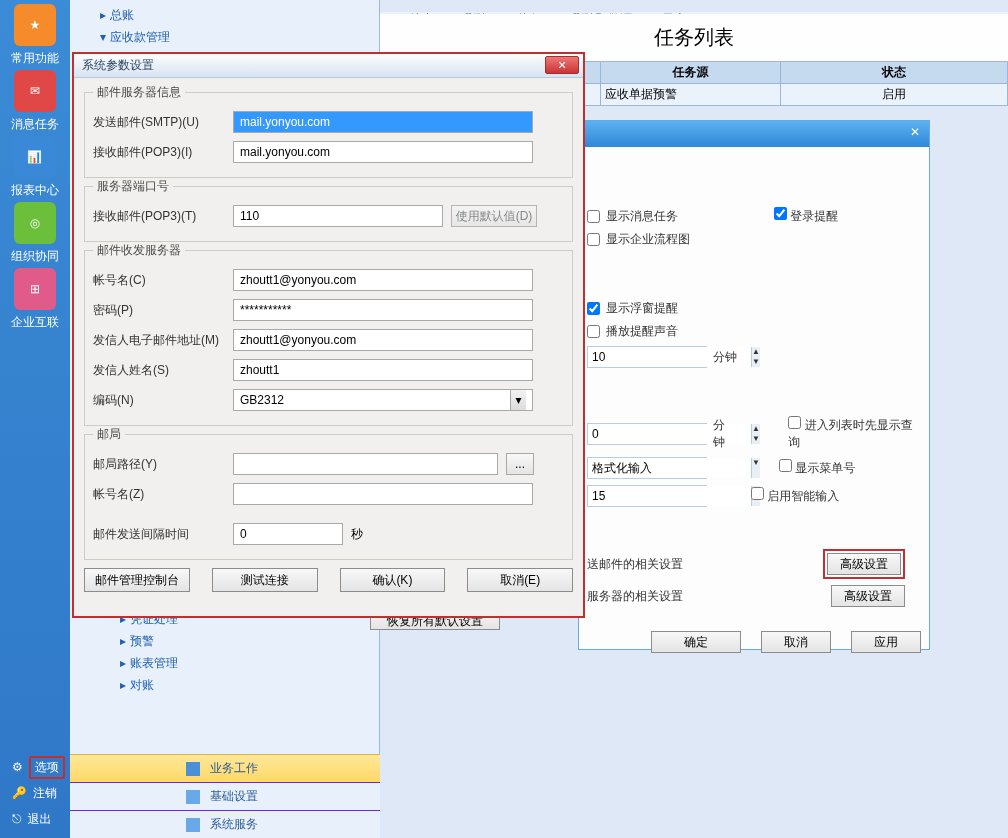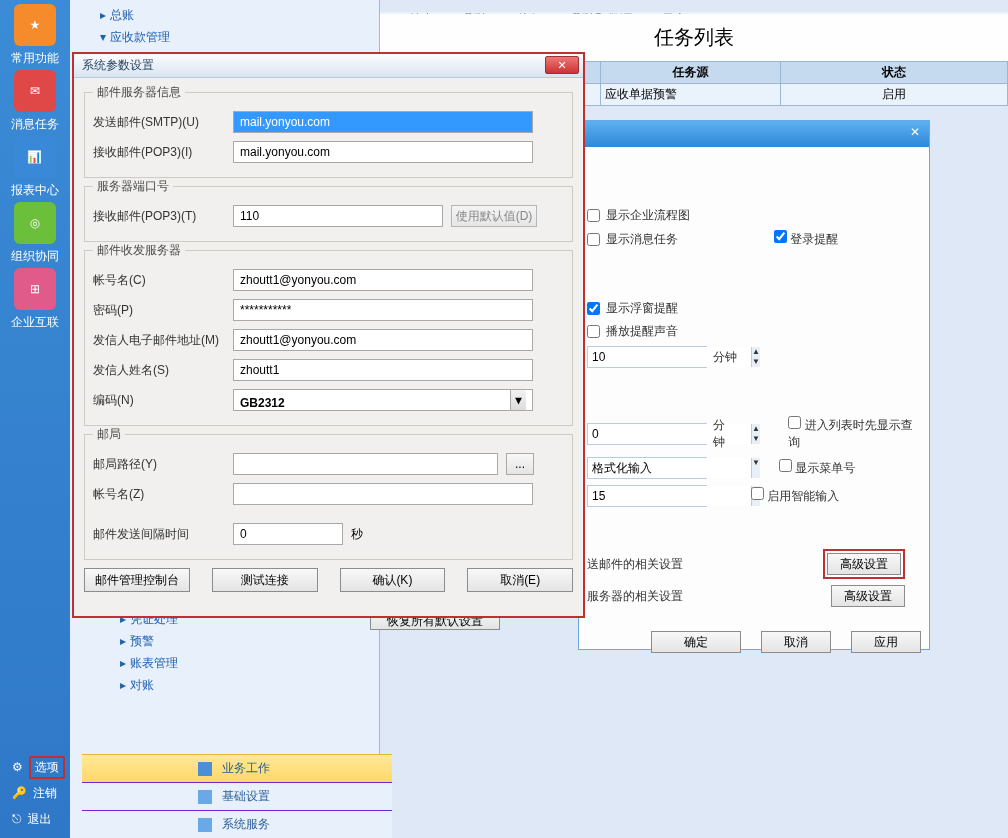--- a/index.html
+++ b/index.html
@@ -15,21 +15,21 @@
 
 
 .top-toolbar { position:absolute; left:380px; top:12px; width:628px; height:14px; background:#eaf2fb; display:flex; gap:30px; padding-left:30px; color:#555; }
 .top-toolbar span { display:flex; align-items:center; gap:4px; }
 
 
 .nav-panel { position:absolute; left:70px; top:0; width:310px; height:838px; background:#e7f0fb; border-right:1px solid #9cb9db; }
 .nav-panel .tree { padding:4px 0 0 30px; color:#2060b0; }
 .nav-panel .tree .node { height:22px; display:flex; align-items:center; gap:4px; }
 .nav-panel .tree .sub { padding-left: 20px; }
-.nav-panel .foot-tabs { position:absolute; left:12px; bottom:0; width:310px; }
+.nav-panel .foot-tabs { position:absolute; left:0; bottom:0; width:310px; }
 .foot-tabs .ftab { height:28px; display:flex; align-items:center; padding-left:116px; gap:10px; color:#2a5c97; border-top:1px solid #6d28d9; background:#e7f0fb; }
 .foot-tabs .ftab.active { background:linear-gradient(#ffe89a,#ffd867); border-top:1px solid #e0b53a; position:relative; }
 .foot-tabs .ftab .ico { width:14px; height:14px; background:#4a90d9; display:inline-block; }
 
 
 .right-area { position:absolute; left:380px; top:14px; right:0; }
 .task-title { text-align:center; font-size:20px; padding:10px 0; background:#fefeff; width:628px; }
 .task-table { width:628px; border-collapse:collapse; background:#cddff2; }
 .task-table th, .task-table td { border:1px solid #9ab7d6; padding:2px 4px; text-align:center; height:20px; background:#c5daef; }
 .task-table td { background:#eaf2fb; }
@@ -59,21 +59,21 @@
 .dialog .frow { display:flex; align-items:center; height:30px; gap:0; }
 .dialog .frow label { width:140px; color:#333; }
 .dialog .frow input[type=text], .dialog .frow input[type=password], .dialog .frow select, .dialog .frow .combo { width:300px; height:22px; border:1px solid #a9a9a9; background:#fff; padding:0 6px; }
 .dialog .short { width:265px !important; }
 .dialog .ssllabel { margin-left:8px; display:flex; align-items:center; gap:4px; }
 .dialog .defbtn { margin-left:8px; width:86px; height:22px; background:linear-gradient(#f4f4f4,#e6e6e6); border:1px solid #b5b5b5; color:#888; }
 .dialog .browsebtn { margin-left:8px; width:28px; height:22px; border:1px solid #a9a9a9; background:linear-gradient(#f8f8f8,#e4e4e4); }
 .dialog .sel { background:#3399ff !important; color:#fff !important; }
 .dialog .btnrow { display:flex; justify-content:center; gap:22px; padding:8px 0; }
 .dialog .dbtn { width:108px; height:24px; background:linear-gradient(#f8f8f8,#e4e4e4); border:1px solid #8c8c8c; }
-.dialog .combo { display:flex; align-items:flex-end; justify-content:space-between;font-weight:bold; }
+.dialog .combo { display:flex; align-items:center; justify-content:space-between; }
 .dialog .combo .arrow { width:16px; height:20px; background:linear-gradient(#f2f2f2,#dcdcdc); border-left:1px solid #a9a9a9; display:flex; align-items:center; justify-content:center; }
 
 
 .mid-panel { position:absolute; left:370px; top:612px; width:130px; height:18px; border:1px solid #8c8c8c; background:linear-gradient(#f4f4f4,#e4e4e4); text-align:center; line-height:16px; }
 </style>
 </head>
 <body>
 
 <div class="left-bar">
   <div class="item">
@@ -186,28 +186,28 @@
     </table>
 </div>
 
 <div class="settings-panel">
   <div class="sp-head">
     <div class="xbtn">✕</div>
   </div>
   <div class="body">
     <div style="height:40px"></div>
     <div class="row">
-        <input type="checkbox" style="">
-        <span>显示企业流程图</span>
-      </div>
-    <div class="row">
       <input type="checkbox" style="">
         <span>显示消息任务</span>
       <span style="margin-left:90px"><input type="checkbox" checked="" style=""> <span>登录提醒</span></span>
     </div>
+    <div class="row">
+        <input type="checkbox" style="">
+        <span>显示企业流程图</span>
+      </div>
     <div style="height:40px"></div>
     <div class="row">
         <input type="checkbox" checked="" style="">
         <span>显示浮窗提醒</span>
       </div>
     <div class="row">
         <input type="checkbox" style="">
         <span>播放提醒声音</span>
       </div>
     <div class="row">

